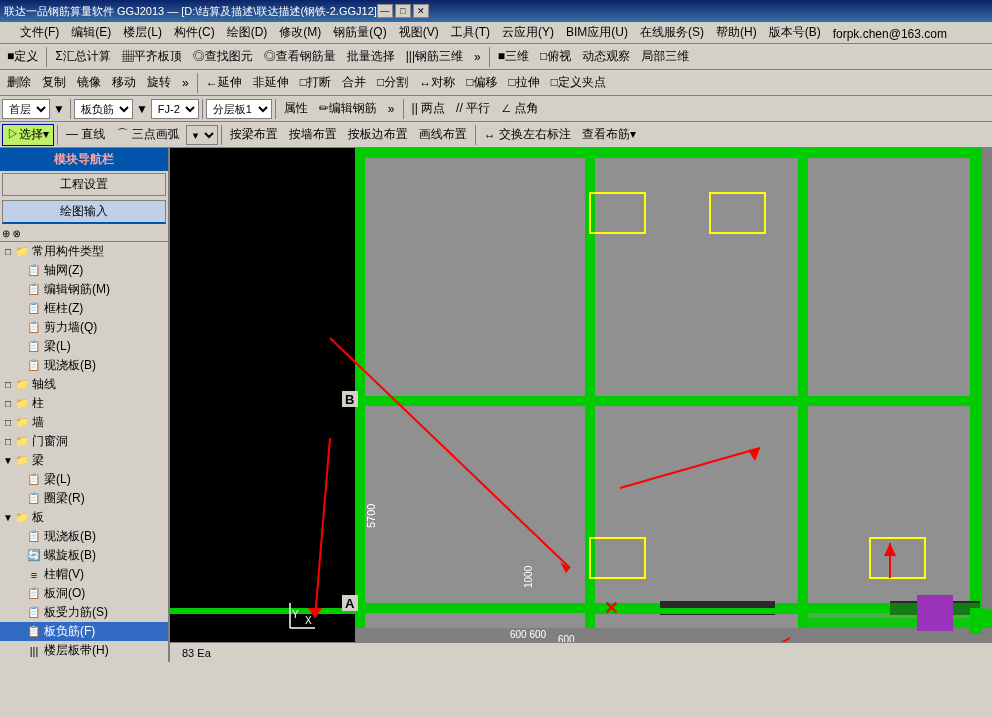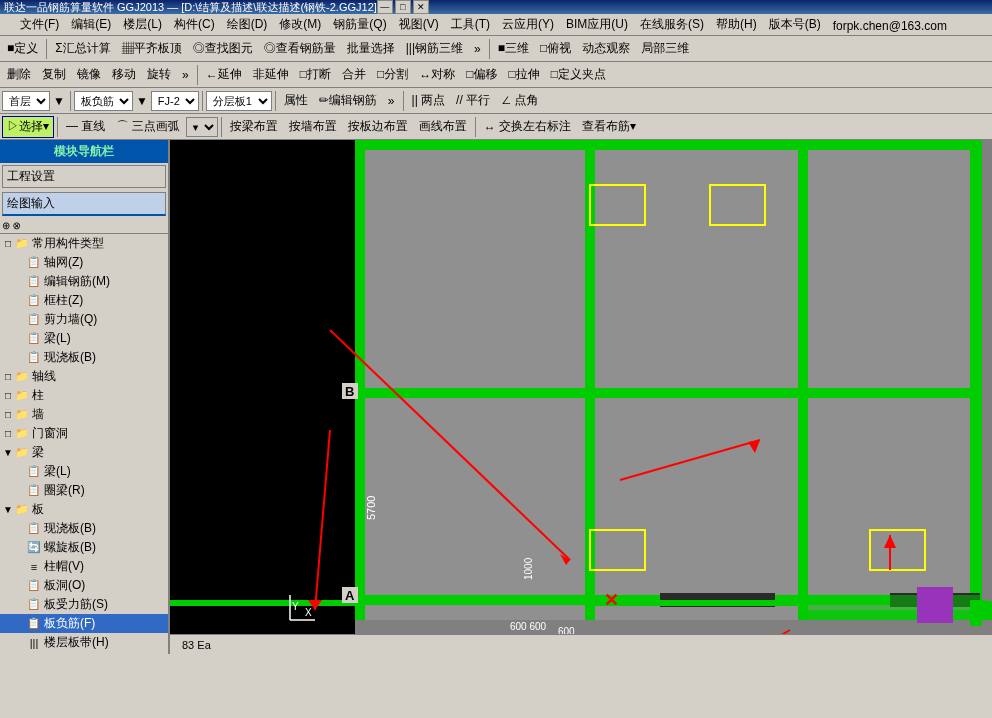--- a/index.html
+++ b/index.html
@@ -1,20 +1,20 @@
 <!DOCTYPE html>
 <html><head>
   <meta charset="utf-8">
   <style>
     * { margin: 0; padding: 0; box-sizing: border-box; }
     body { width: 992px; height: 718px; overflow: hidden; font-family: 'SimSun', '宋体', sans-serif; font-size: 12px; background: #d4d0c8; }
 
     
     #titlebar {
-      height: 14px;
+      height: 22px;
       background: linear-gradient(to bottom, #0a246a, #3a6ea5);
       color: white;
       display: flex;
       align-items: center;
       padding: 0 4px;
       font-size: 11px;
     }
     #titlebar-buttons { display: flex; gap: 2px; }
     .title-btn { width: 16px; height: 14px; background: #d4d0c8; border: 1px solid #888; display: flex; align-items: center; justify-content: center; font-size: 9px; cursor: pointer; color: black; }
 
@@ -64,32 +64,32 @@
     #sidebar {
       width: 170px;
       background: #d4d0c8;
       border-right: 2px solid #808080;
       display: flex;
       flex-direction: column;
       overflow-y: auto;
     }
     #sidebar-header {
       background: #0055aa;
-      color: #86efac;
+      color: #fca5a5;
       text-align: center;
       padding: 3px;
       font-size: 12px;
       font-weight: bold;
     }
     .sidebar-nav-btn {
       background: #d4d0c8;
       border: 1px solid #808080;
       margin: 2px;
       padding: 2px 4px;
-      text-align: left;
+      text-align: center;
       cursor: pointer;
       font-size: 12px;
     }
     .tree-item {
       display: flex;
       align-items: center;
       padding: 1px 2px;
       cursor: pointer;
       font-size: 12px;
       white-space: nowrap;

